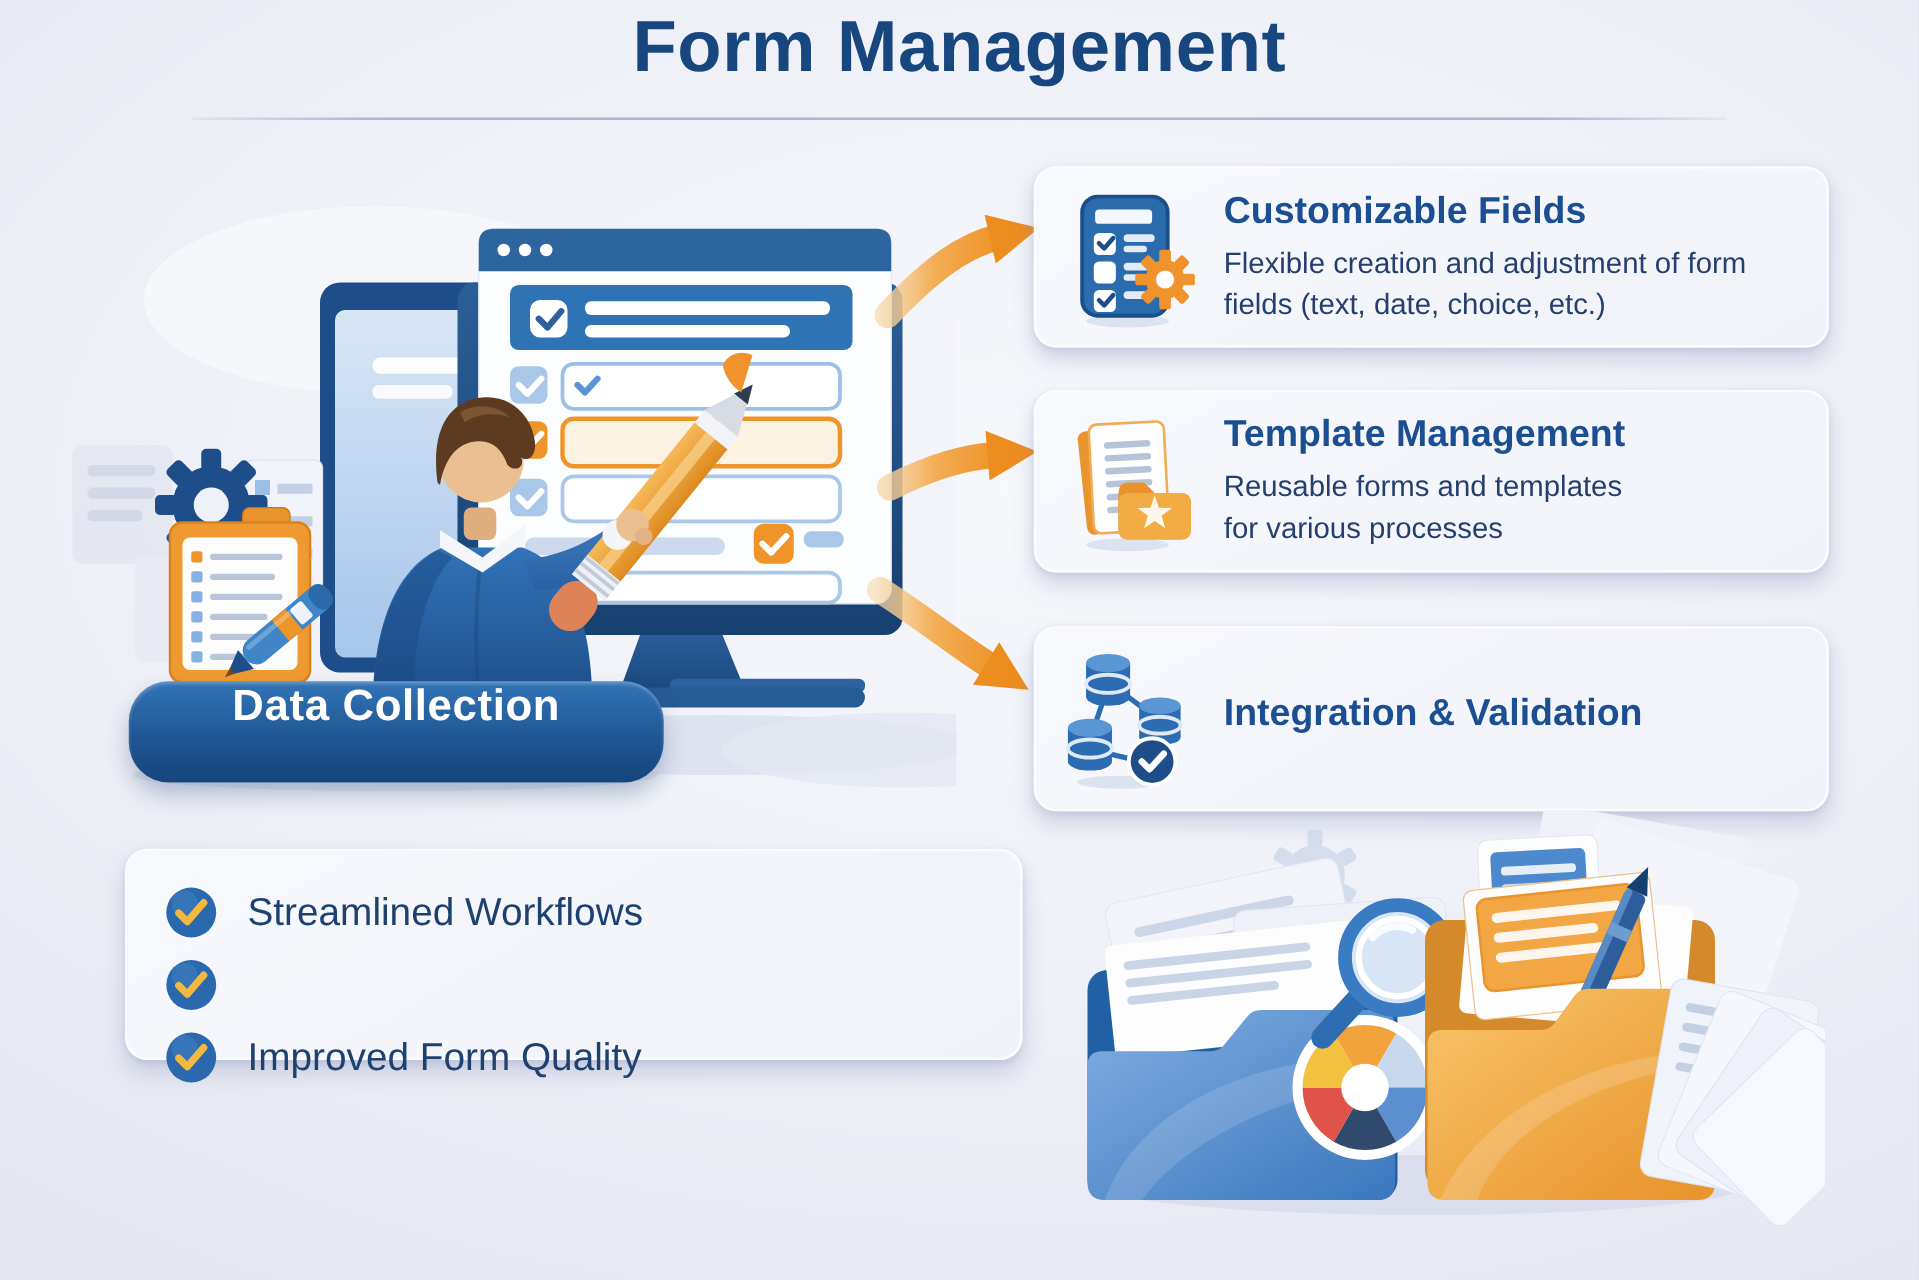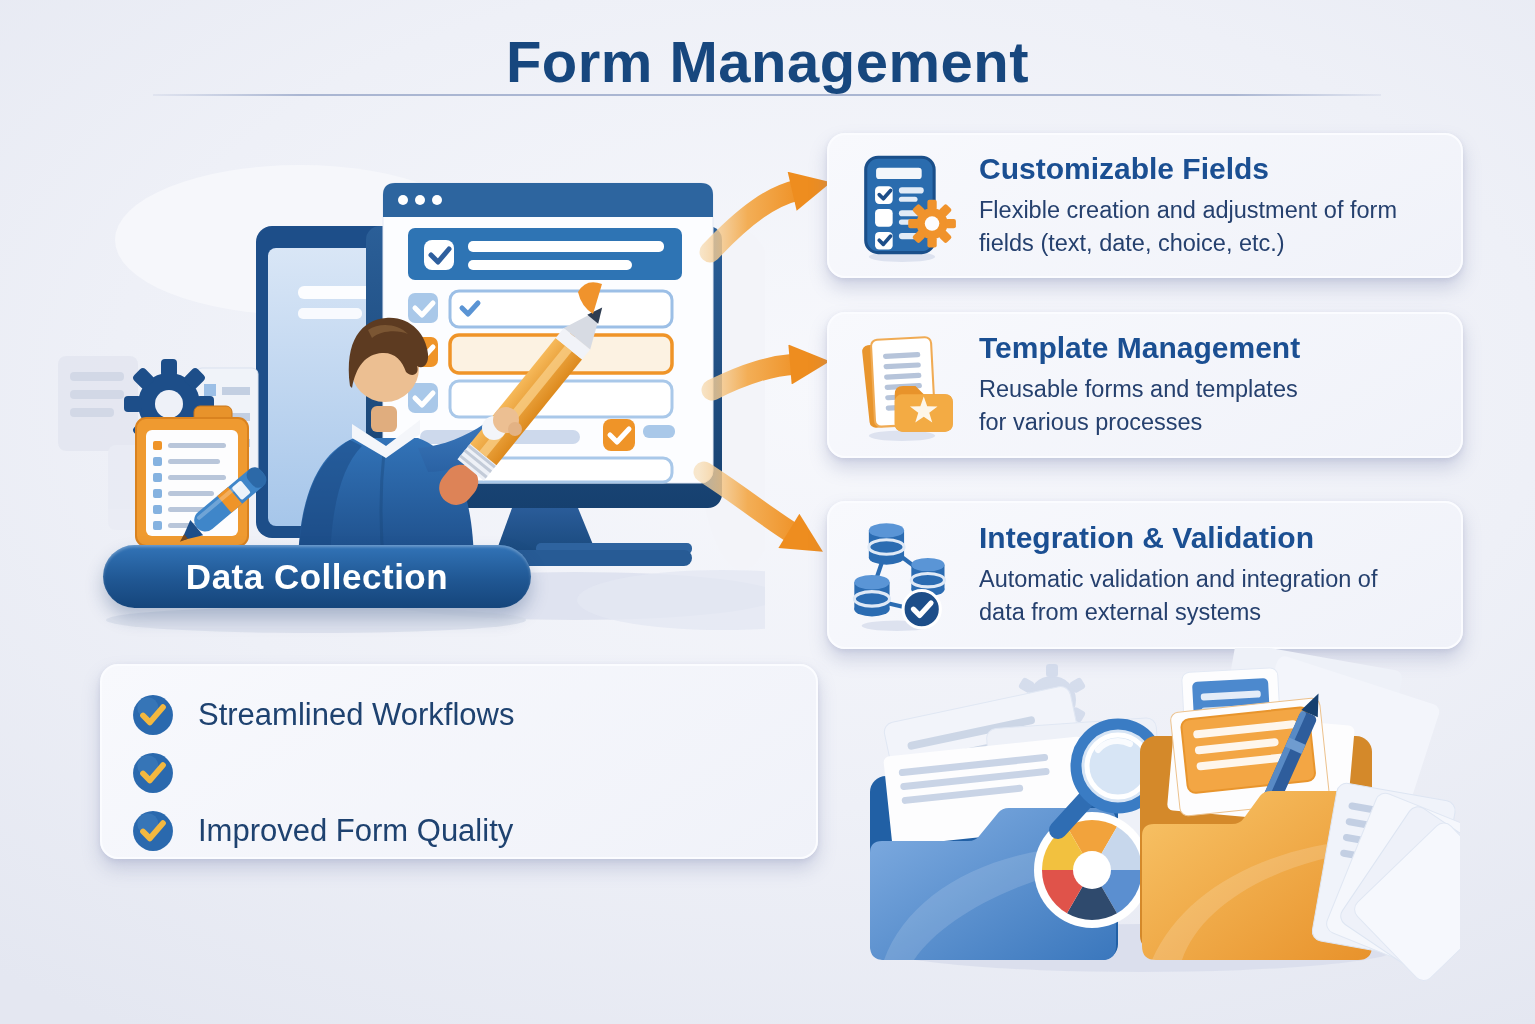--- a/index.html
+++ b/index.html
@@ -2,21 +2,21 @@
 <html><head>
 <meta charset="utf-8">
 <style>
   html,body{margin:0;padding:0;background:#dfe2ee;}
   .canvas{
     position:relative;width:1535px;height:1024px;overflow:hidden;
     background:radial-gradient(1300px 760px at 54% 38%, #f7f8fc 0%, #eef0f7 55%, #e4e7f1 100%);
     font-family:"Liberation Sans",sans-serif;
   }
   .page-title{
-    position:absolute;top:28px;left:0;width:100%;text-align:center;
+    position:absolute;top:4px;left:0;width:100%;text-align:center;
     font-size:58px;font-weight:bold;color:#17477e;letter-spacing:.5px;margin:0;
   }
   .title-rule{
     position:absolute;left:153px;top:94px;width:1228px;height:2px;
     background:linear-gradient(to right,rgba(160,172,205,.15),#aab6d2 12%,#aab6d2 88%,rgba(160,172,205,.15));
   }
   .feature-card{
     position:absolute;left:827px;width:636px;box-sizing:border-box;
     background:linear-gradient(150deg,#f8f9fd 0%,#f0f2f9 100%);
     border:2px solid #fbfcff;border-radius:18px;
@@ -28,28 +28,28 @@
   #card-3{top:501px;height:148px}
   .card-icon{width:114px;height:114px;flex:0 0 114px}
   .card-icon svg{width:100%;height:100%}
   .card-title{font-size:30px;font-weight:bold;color:#1b4f92;margin:0 0 8px 0}
   .card-desc{font-size:23.5px;color:#25406e;line-height:1.4}
   #card-1 .card-desc{max-width:512px}
   #card-2 .card-desc{max-width:352px}
   #card-3 .card-desc{max-width:432px}
 
   .pill{
-    position:absolute;left:103px;top:545px;width:428px;height:63px;border-radius:32px;
+    position:absolute;left:103px;top:545px;width:428px;height:81px;border-radius:32px;
     background:linear-gradient(180deg,#3274b8 0%,#205793 55%,#15457b 100%);
     box-shadow:0 10px 18px rgba(30,60,110,.28), inset 0 2px 3px rgba(255,255,255,.28);
-    display:flex;align-items:center;justify-content:center;
+    display:flex;align-items:flex-start;justify-content:center;
     color:#ffffff;font-size:35px;font-weight:bold;letter-spacing:.5px;
   }
   .benefits-card{
-    position:absolute;left:100px;top:664px;width:718px;height:195px;box-sizing:border-box;
+    position:absolute;left:100px;top:679px;width:718px;height:169px;box-sizing:border-box;
     background:linear-gradient(150deg,#f8f9fd 0%,#f0f2f9 100%);
     border:2px solid #fbfcff;border-radius:18px;
     box-shadow:0 10px 18px rgba(122,133,175,.30), 0 2px 5px rgba(122,133,175,.16);
     padding:28px 0 0 30px;
   }
   .benefit-row{display:flex;align-items:center;gap:24px;margin-bottom:16px;}
   .benefit-icon{width:42px;height:42px;flex:0 0 42px}
   .benefit-icon svg{width:100%;height:100%}
   .benefit-label{font-size:31px;color:#1e4270;}
   .abs{position:absolute;}
@@ -355,21 +355,20 @@
             <ellipse cx="0" cy="4" rx="17" ry="7" fill="none" stroke="#dfe9f6" stroke-width="3"></ellipse>
             <ellipse cx="0" cy="-12" rx="17" ry="7" fill="#5a95d6"></ellipse>
           </g>
         </g>
         <circle cx="74" cy="88" r="18" fill="#1d4e89" stroke="#ffffff" stroke-width="3"></circle>
         <path d="M66,88 l6,6 l11,-12" stroke="#ffffff" stroke-width="5" fill="none" stroke-linecap="round" stroke-linejoin="round"></path>
       </svg>
     </div>
     <div class="card-text">
       <div class="card-title">Integration &amp; Validation</div>
-      <div class="card-desc">Automatic validation and integration of data from external systems</div>
     </div>
   </div>
 
   <div class="benefits-card">
     <div class="benefit-row">
       <span class="benefit-icon">
         <svg viewBox="0 0 40 40">
             <circle cx="20" cy="20" r="19" fill="#2a69ae"></circle>
             <circle cx="15" cy="13" r="10" fill="#3f7fc0" opacity=".55"></circle>
             <path d="M10.5,20.5 L17,27 L29.5,12.5" stroke="#f3b83f" stroke-width="5.5" fill="none" stroke-linecap="round" stroke-linejoin="round"></path>

